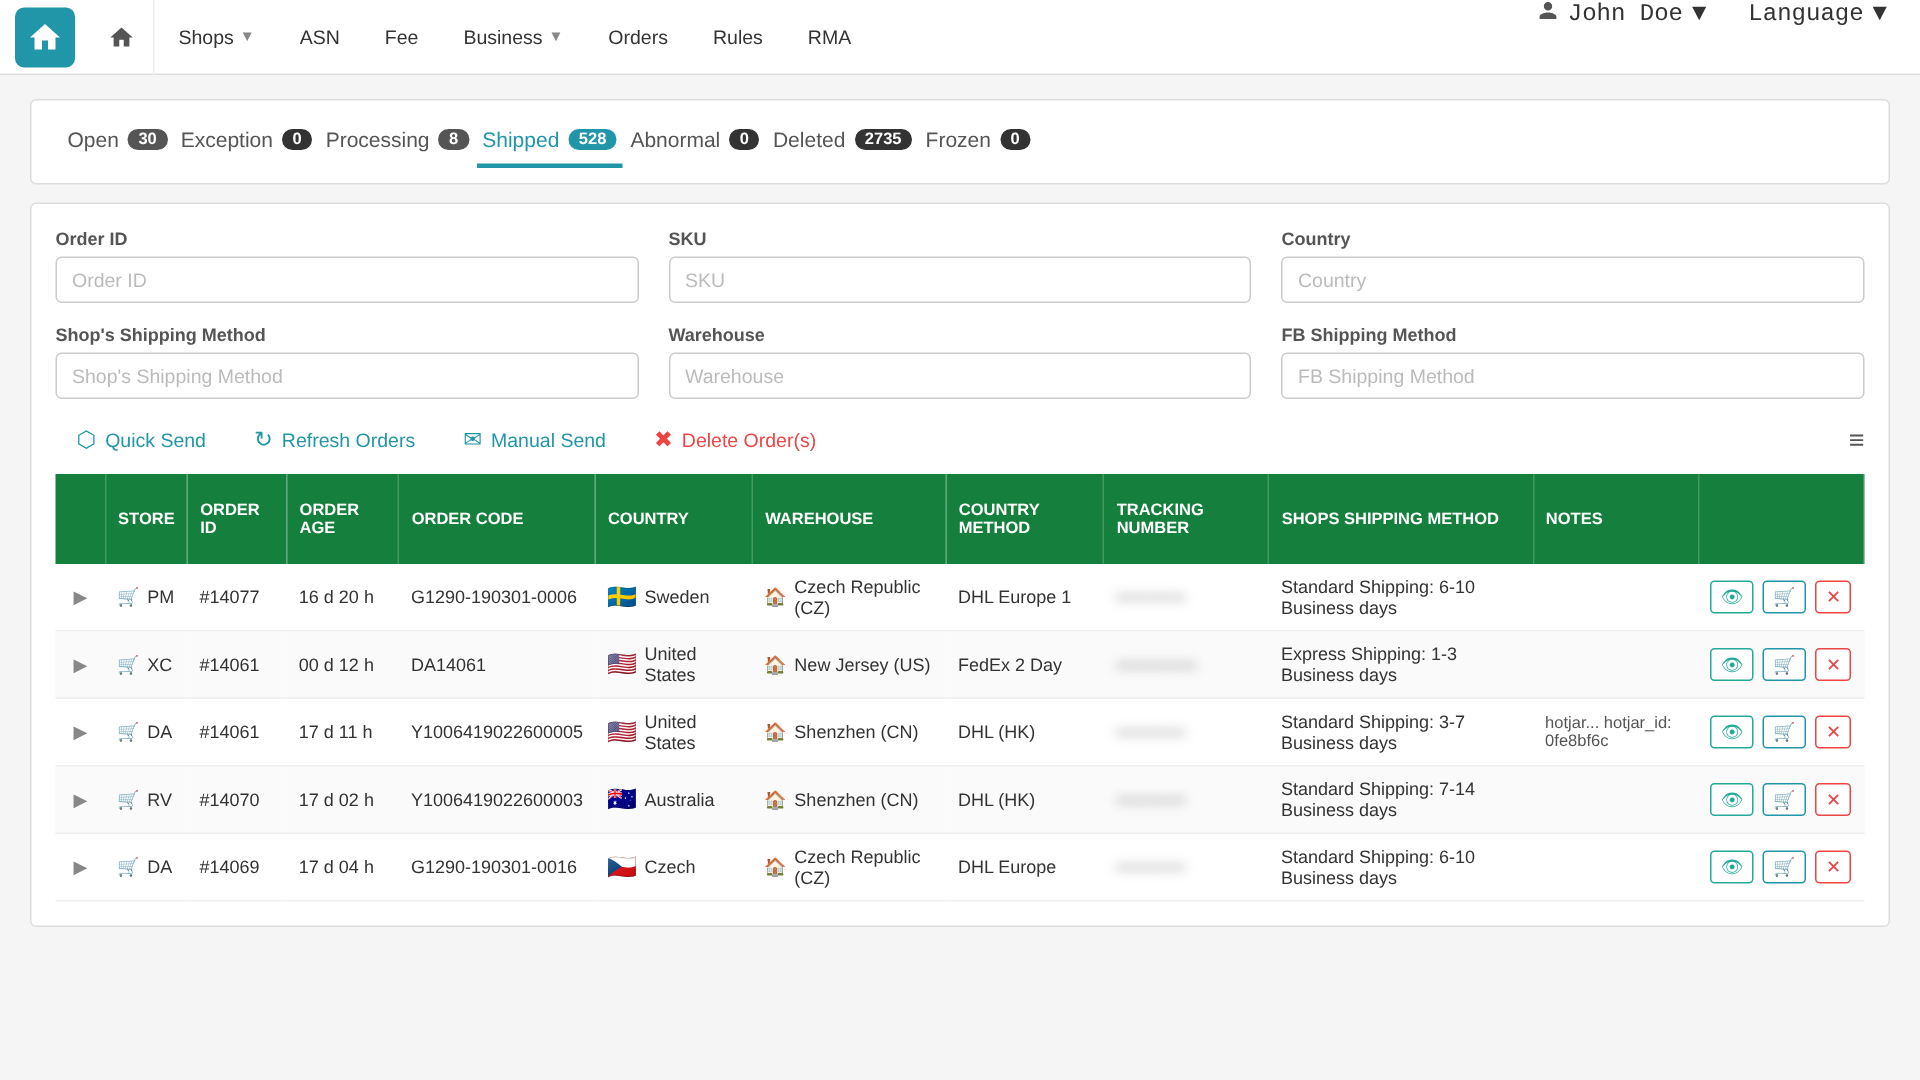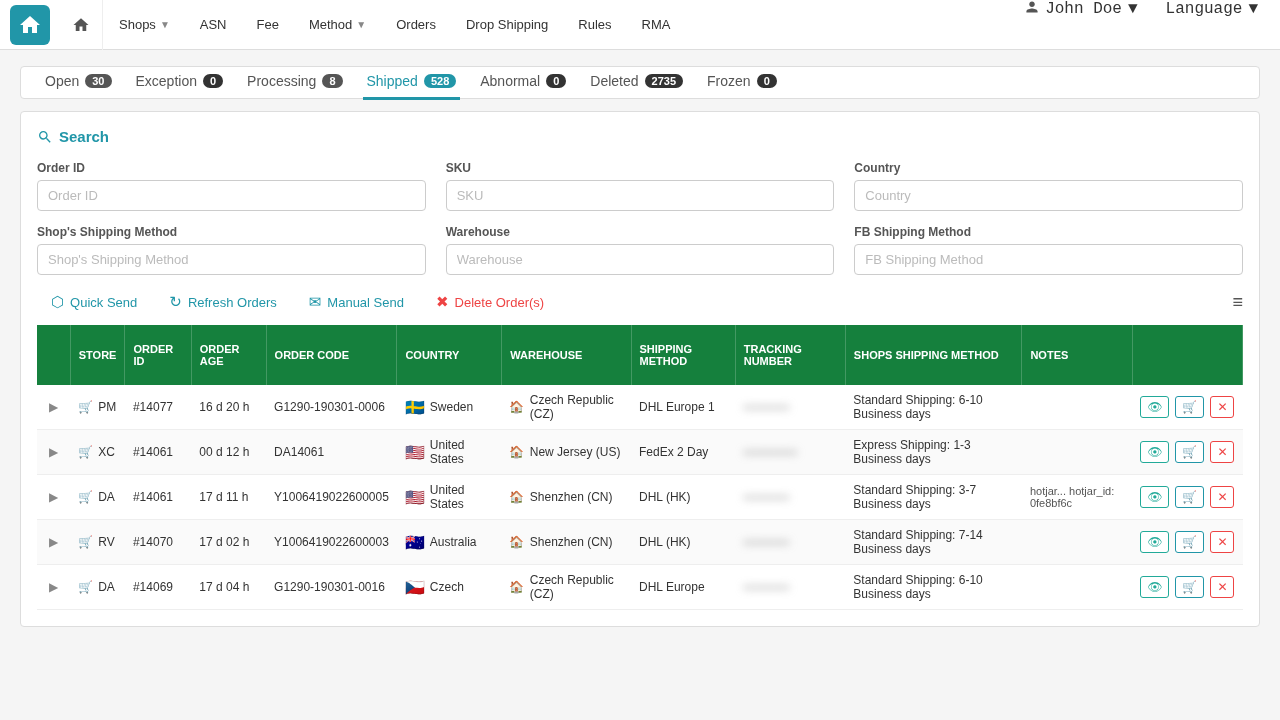--- a/index.html
+++ b/index.html
@@ -45,22 +45,22 @@
       display: flex; gap: 6px;
       cursor: pointer; color: #333; font-size: 16px; font-family: Liberation Mono, monospace;
     }
 
     
     .tabs-bar {
       background: #fff;
       margin: 16px 20px 0;
       border: 1px solid #ddd;
       border-radius: 4px;
-      padding: 0 20px;
-      display: flex; gap: 16px; align-items: center; flex-wrap: wrap;
+      padding: 12px 20px;
+      display: flex; gap: 1px; align-items: center; flex-wrap: wrap;
     }
     .tab-item {
       display: flex; align-items: center; gap: 6px;
       padding: 6px 4px 8px;
       cursor: pointer; color: #555; font-size: 14px;
       border-bottom: 3px solid transparent;
       margin-bottom: -2px;
     }
     .tab-item.active { border-bottom: 3px solid #2196a8; color: #2196a8; }
     .tab-badge {
@@ -180,28 +180,25 @@
     <span>Shops</span>
     <span class="caret">▼</span>
   </div>
   <div class="nav-item">
     <span>ASN</span>
   </div>
   <div class="nav-item">
     <span>Fee</span>
   </div>
   <div class="nav-item">
-    <span>Method</span>
+    <span>Business</span>
     <span class="caret">▼</span>
   </div>
   <div class="nav-item">
     <span>Orders</span>
-  </div>
-  <div class="nav-item">
-    <span>Drop Shipping</span>
   </div>
   <div class="nav-item">
     <span>Rules</span>
   </div>
   <div class="nav-item">
     <span>RMA</span>
   </div>
   <div class="nav-right">
     <div class="nav-user">
       <svg width="14" height="14" viewBox="0 0 24 24" fill="#555">
@@ -243,26 +240,20 @@
     <span class="tab-badge dark">2735</span>
   </div>
   <div class="tab-item">
     <span>Frozen</span>
     <span class="tab-badge dark">0</span>
   </div>
 </div>
 
 <div class="main-content">
 
-  <div class="search-header">
-    <svg width="16" height="16" viewBox="0 0 24 24" fill="#2196a8">
-        <path d="M15.5 14h-.79l-.28-.27A6.47 6.47 0 0 0 16 9.5 6.5 6.5 0 1 0 9.5 16c1.61 0 3.09-.59 4.23-1.57l.27.28v.79l5 4.99L20.49 19l-4.99-5zm-6 0C7.01 14 5 11.99 5 9.5S7.01 5 9.5 5 14 7.01 14 9.5 11.99 14 9.5 14z"></path>
-      </svg>
-    <span>Search</span>
-  </div>
 
   <div class="form-grid">
     <div class="form-group">
       <label>Order ID</label>
       <input type="text" placeholder="Order ID" style="">
     </div>
     <div class="form-group">
       <label>SKU</label>
       <input type="text" placeholder="SKU" style="">
     </div>
@@ -307,21 +298,21 @@
   <table class="orders-table">
     <thead>
       <tr>
         <th></th>
         <th>STORE</th>
         <th>ORDER ID</th>
         <th>ORDER AGE</th>
         <th>ORDER CODE</th>
         <th>COUNTRY</th>
         <th>WAREHOUSE</th>
-        <th>SHIPPING METHOD</th>
+        <th>COUNTRY METHOD</th>
         <th>TRACKING NUMBER</th>
         <th>SHOPS SHIPPING METHOD</th>
         <th>NOTES</th>
         <th></th>
       </tr>
     </thead>
     <tbody id="table-body">
     <tr>
     <td>
       <button class="expand-btn">▶</button>

